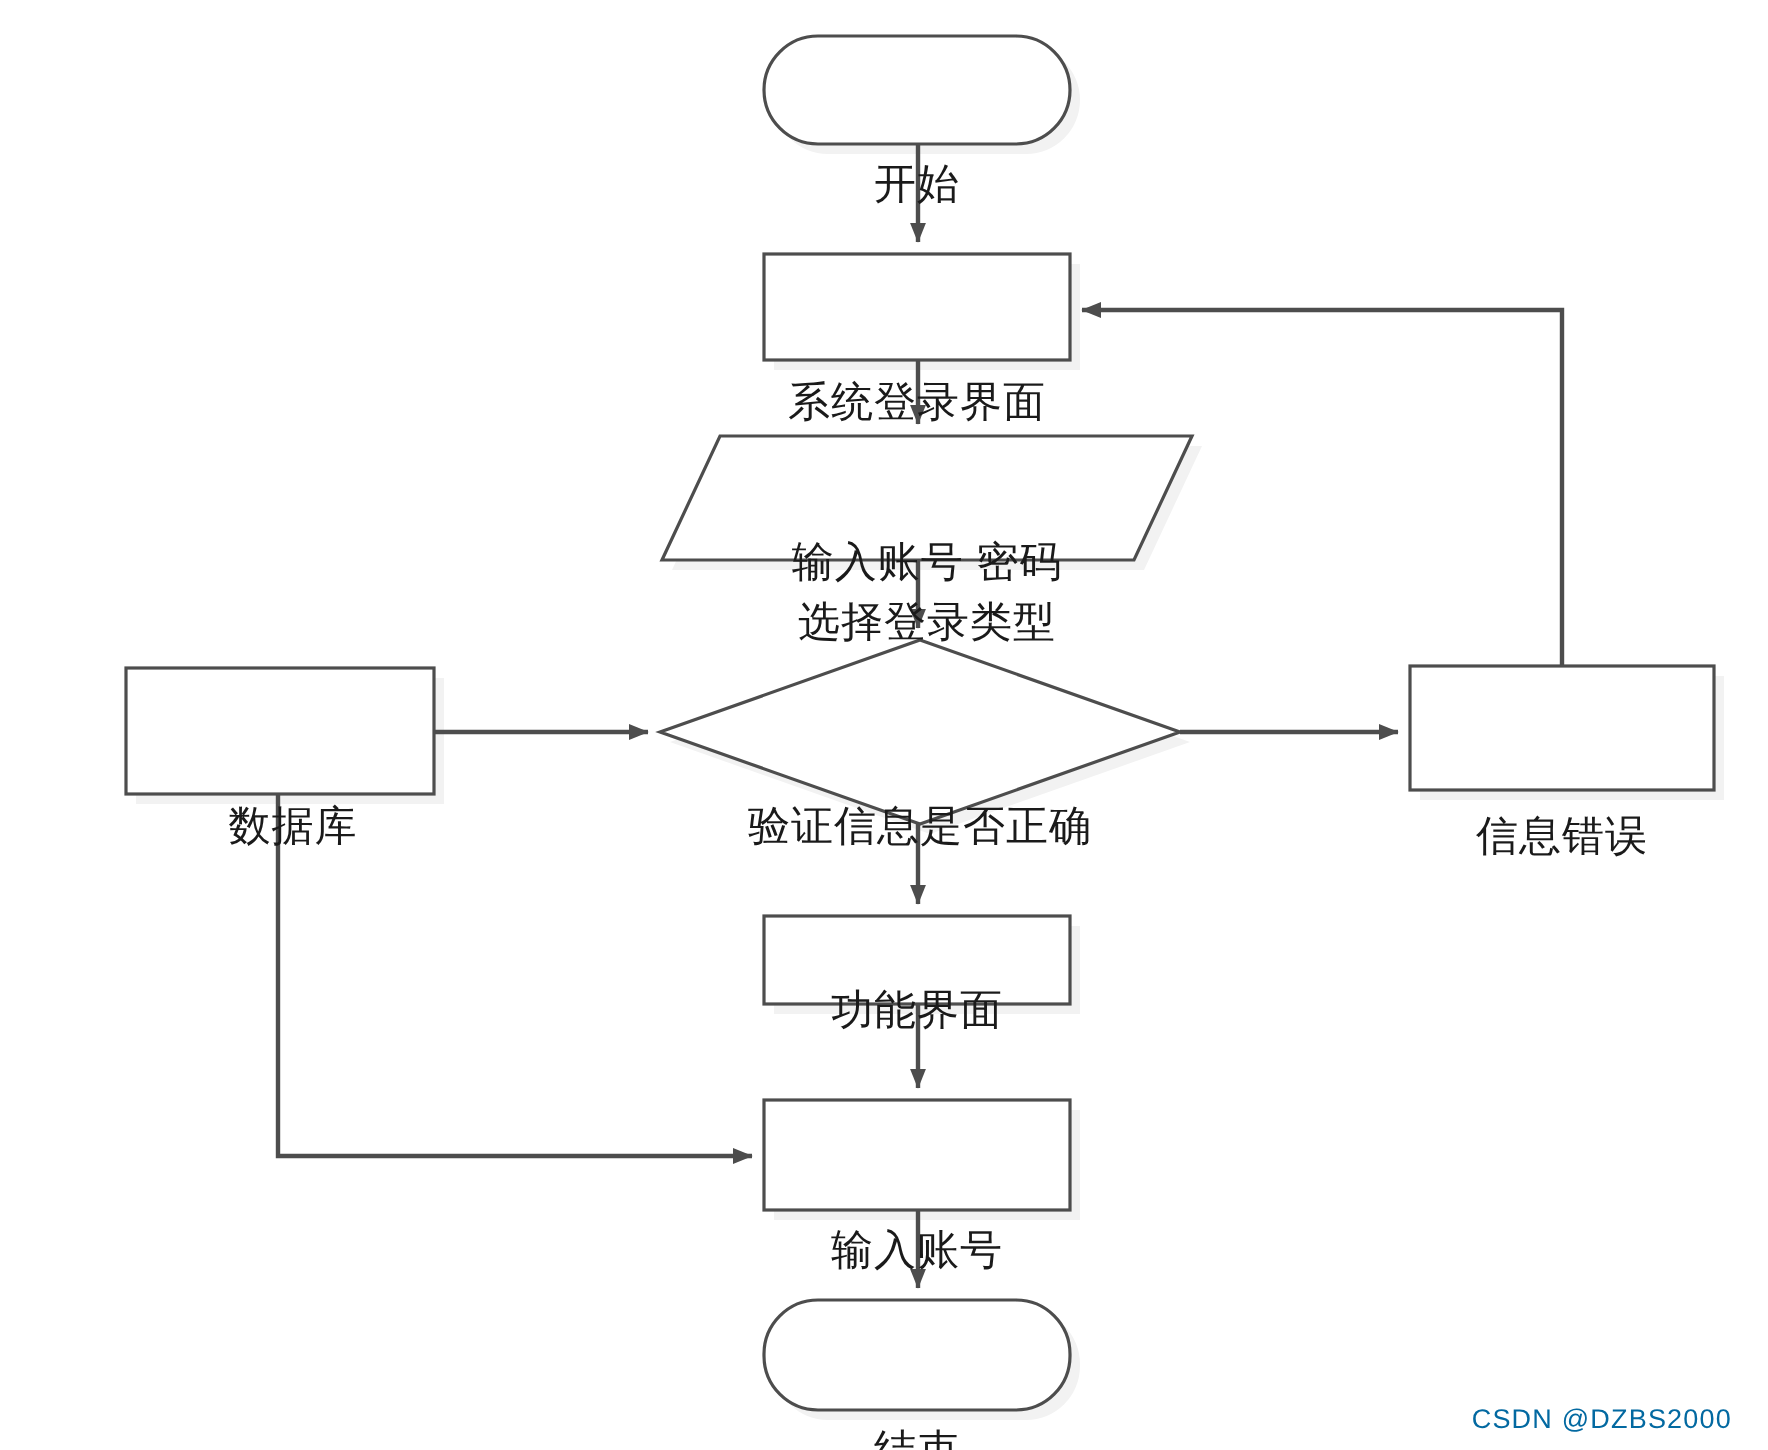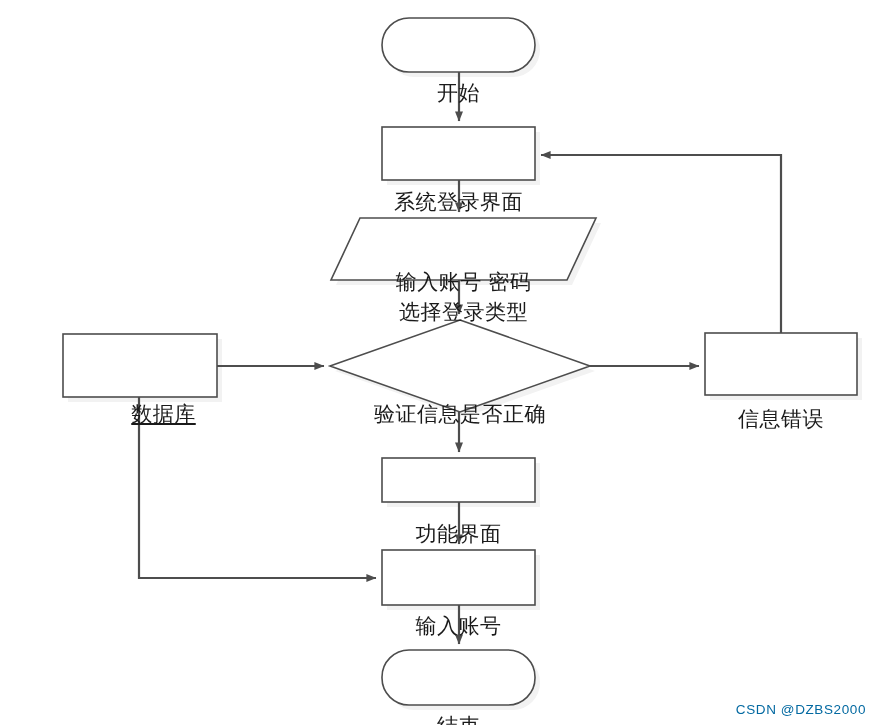--- a/index.html
+++ b/index.html
@@ -128,29 +128,29 @@
 
   <div class="node-label" style="left:331px; top:218px; width:265px; height:62px;">
     <span>输入账号 密码</span>
     <span>选择登录类型</span>
   </div>
 
   <div class="node-label" style="left:330px; top:340px; width:260px; height:52px;">
     <span>验证信息是否正确</span>
   </div>
 
-  <div class="node-label" style="left:74px; top:334px; width:179px; height:63px;text-decoration:underline;">
+  <div class="node-label" style="left:57px; top:334px; width:179px; height:63px;">
     <span>数据库</span>
   </div>
 
   <div class="node-label" style="left:705px; top:333px; width:152px; height:76px;">
     <span>信息错误</span>
   </div>
 
-  <div class="node-label" style="left:382px; top:464px; width:153px; height:44px;">
+  <div class="node-label" style="left:382px; top:436px; width:153px; height:44px;">
     <span>功能界面</span>
   </div>
 
   <div class="node-label" style="left:382px; top:550px; width:153px; height:55px;">
     <span>输入账号</span>
   </div>
 
   <div class="node-label" style="left:382px; top:650px; width:153px; height:55px;">
     <span>结束</span>
   </div>

